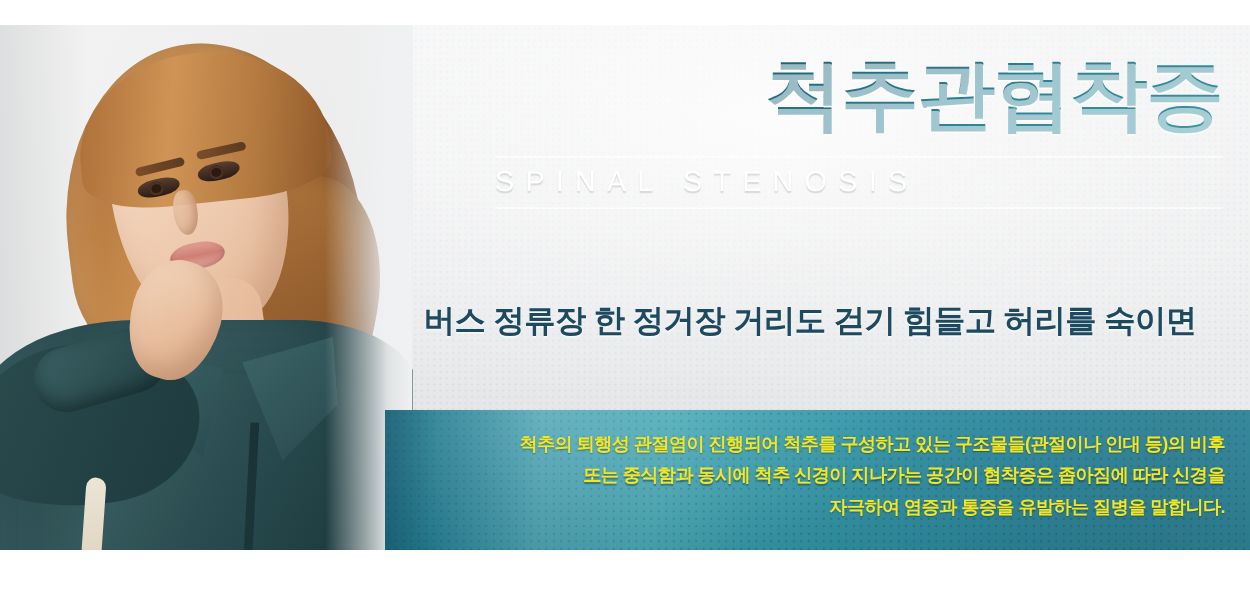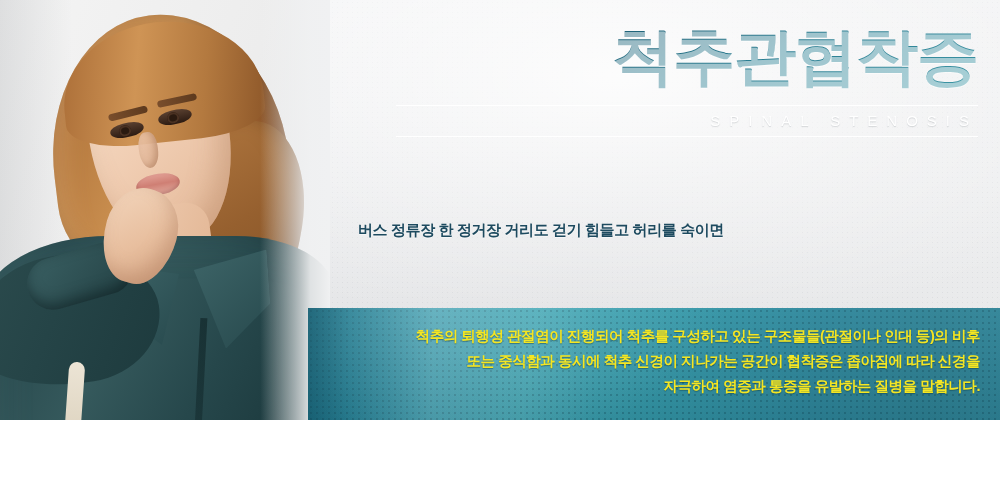--- a/index.html
+++ b/index.html
@@ -10,20 +10,21 @@
     -webkit-font-smoothing:antialiased;
   }
 
   .banner{
     position:relative;
     width:1000px;
     height:420px;
     overflow:hidden;
     background:
       linear-gradient(125deg,#f2f3f4 0%,#ebecee 35%,#e7e8ea 60%,#f0f1f2 100%);
+    margin-top: 20px;
   }
 
   
   .bg-dots{
     position:absolute; inset:0;
     background-image:radial-gradient(rgba(140,150,160,.28) .8px, transparent .9px);
     background-size:5px 5px;
     opacity:.55;
     pointer-events:none;
   }
@@ -191,35 +192,35 @@
   .subtitle-wrap::after{
     content:"";
     position:absolute;
     left:38px; right:0;
     height:1px;
     background:rgba(255,255,255,.95);
   }
   .subtitle-wrap::before{ top:0; }
   .subtitle-wrap::after{ bottom:0; }
   .subtitle{
-    font-size:15px;
+    font-size:23px;
     letter-spacing:9px;
     color:#ffffff;
-    text-align:right;
+    text-align:left;
     padding-left:38px;
     text-shadow:0 1px 1px rgba(150,155,160,.35);
   }
 
   
   .headline{
     position:absolute;
-    left:358px; top:218px;
+    left:339px; top:218px;
     width:620px;
     color:#1d4a5f;
-    font-size:15px;
+    font-size:25px;
     font-weight:bold;
     line-height:1.55;
     letter-spacing:-.4px;
     text-shadow:0 1px 0 rgba(255,255,255,.5);
   }
   .headline div{ white-space:nowrap; }
 
   
   .panel{
     position:absolute;

